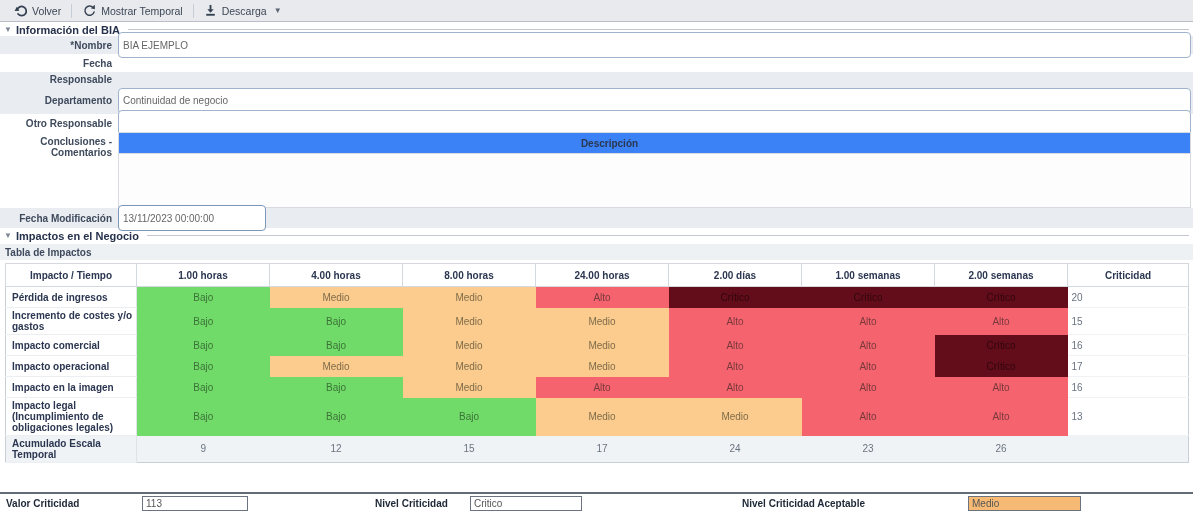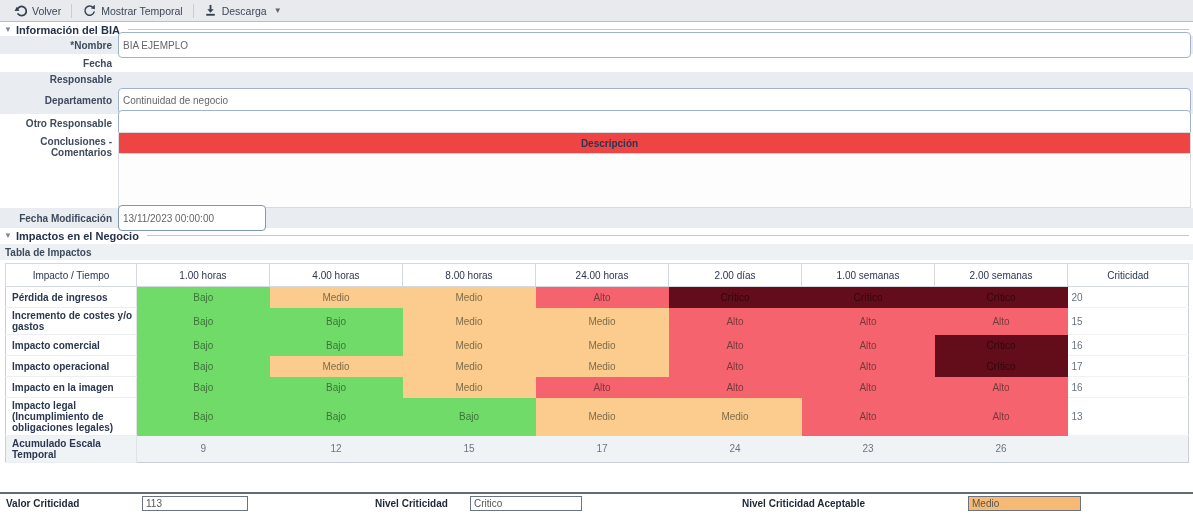--- a/index.html
+++ b/index.html
@@ -36,33 +36,33 @@
   .row-resp { height:15px; }
   .row-depto { height:27px; }
   .row-depto .inp.full { height:24px; }
   .row-fmod { height:20px; }
 
   .concl-row { display:flex; height:76px;border-radius:12px; }
   .concl-label { width:118px; text-align:right; padding:4px 6px 0 0; font-size:10px;
     font-weight:bold; color:#3e4a5c; flex:none; line-height:11px; }
   .concl-box { flex:1; border:1px solid #d8dce1; margin-right:2px; display:flex;
     flex-direction:column; background:#fdfdfe; }
-  .concl-head { height:21px; border-bottom:1px solid #d8dce1; background:#ef4444;
+  .concl-head { height:21px; border-bottom:1px solid #d8dce1; background:#3b82f6;
     display:flex; align-items:center; justify-content:center; padding-right:90px;
     font-size:10px; font-weight:bold; color:#2b3650; }
   .concl-body { flex:1; }
 
   
   .tabla-strip { background:#eef1f4; height:16px; display:flex; align-items:center;
     padding-left:5px; font-size:10px; font-weight:bold; color:#3e4a5c; margin-top:2px; }
 
   
   table.impact { border-collapse:collapse; table-layout:fixed; width:1183px;
     margin:3px 5px 0 5px; border:1px solid #c9cfd7; font-size:10px; }
-  table.impact thead th { background:#fff; color:#2b3650; font-weight:normal;
+  table.impact thead th { background:#fff; color:#2b3650; font-weight:bold;
     height:23px; border:1px solid #d4d9df; text-align:center; }
   td.rowlabel { background:#fff; font-weight:bold; color:#2b3650;
     padding:2px 3px 2px 6px; border-right:1px solid #dfe3e8;
     border-bottom:1px solid #eceff2; line-height:11px; }
   td.lvl { text-align:center; color:rgba(15,22,15,0.55); height:21px; }
   td.lvl.dark { color:rgba(0,0,0,0.55); }
   td.crit { background:#fff; color:#6a7480; padding-left:4px;
     border-bottom:1px solid #f0f2f4; }
   tr.acum td { background:#f0f3f6; color:#6a7480; text-align:center; height:20px; }
   tr.acum td.rowlabel { background:#f0f3f6; color:#2b3650; text-align:left; }

